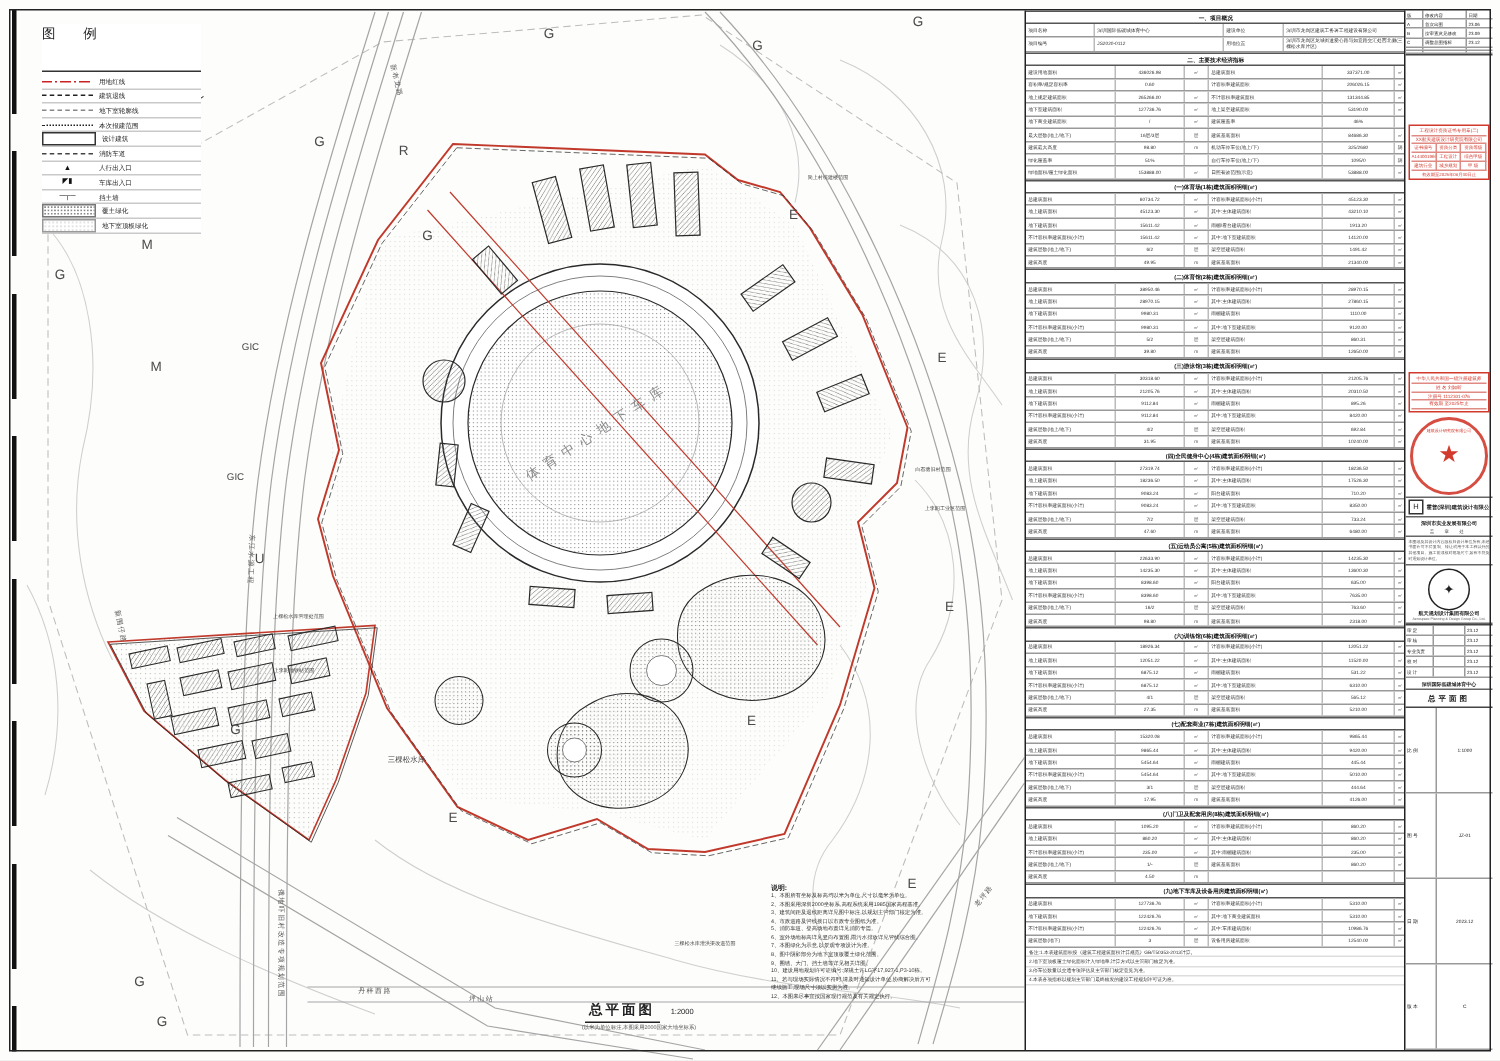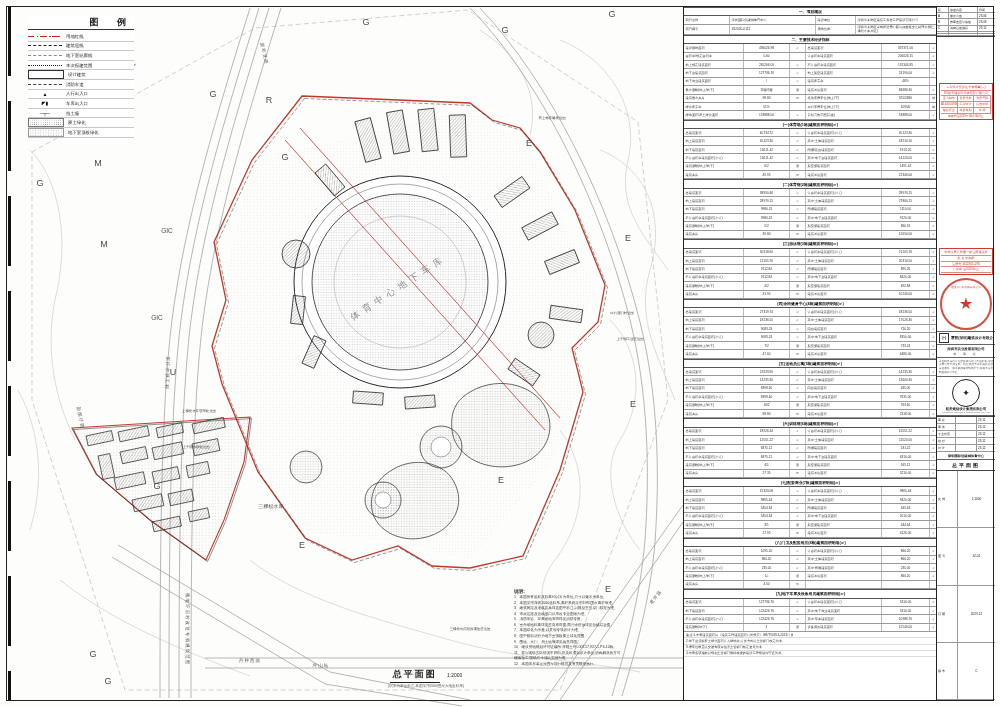--- a/index.html
+++ b/index.html
@@ -5,22 +5,22 @@
   html,body{margin:0;padding:0;background:#e8e8e8;}
   .sheet{position:relative;width:1000px;height:707px;background:#fdfdfc;overflow:hidden;
          font-family:"Liberation Sans","DejaVu Sans",sans-serif;color:#222;}
   .frame{position:absolute;inset:6px;border:1.3px solid #222;pointer-events:none;z-index:6;}
   .spine{position:absolute;left:8px;top:6px;bottom:6px;width:3px;
          background:repeating-linear-gradient(180deg,#111 0 70px,transparent 70px 95px);z-index:6;}
   #plan-svg{position:absolute;left:0;top:0;z-index:1;}
 
   
   .legend{position:absolute;left:28px;top:16px;width:106px;z-index:3;background:#fff;}
-  .legend-title{font-size:9px;font-weight:bold;letter-spacing:8px;text-align:right;
-                border-bottom:1px solid #333;padding-bottom:0;margin-bottom:2px;}
+  .legend-title{font-size:9px;font-weight:normal;letter-spacing:8px;text-align:left;
+                border-bottom:1px solid #333;padding-bottom:18px;margin-bottom:2px;}
   .legend-row{display:flex;align-items:center;height:8.6px;border-bottom:0.5px solid #c9c9c9;}
   .legend-row .sw{width:34px;height:7px;margin-right:4px;position:relative;flex:none;display:flex;align-items:center;justify-content:center;}
   .legend-row .lab{font-size:4.4px;color:#222;white-space:nowrap;}
   .swline{width:100%;height:0;}
   .sw-redline .swline{border-top:1.6px solid transparent;
      border-image:repeating-linear-gradient(90deg,#c22 0 7px,transparent 7px 9px,#c22 9px 10.5px,transparent 10.5px 12px) 1;}
   .sw-dash .swline{border-top:1.2px dashed #222;}
   .sw-graydash .swline{border-top:1px dashed #888;}
   .sw-dots .swline{border-top:1.4px dotted #222;}
   .sw-rect{border:0.8px solid #333;background:#fff;}

